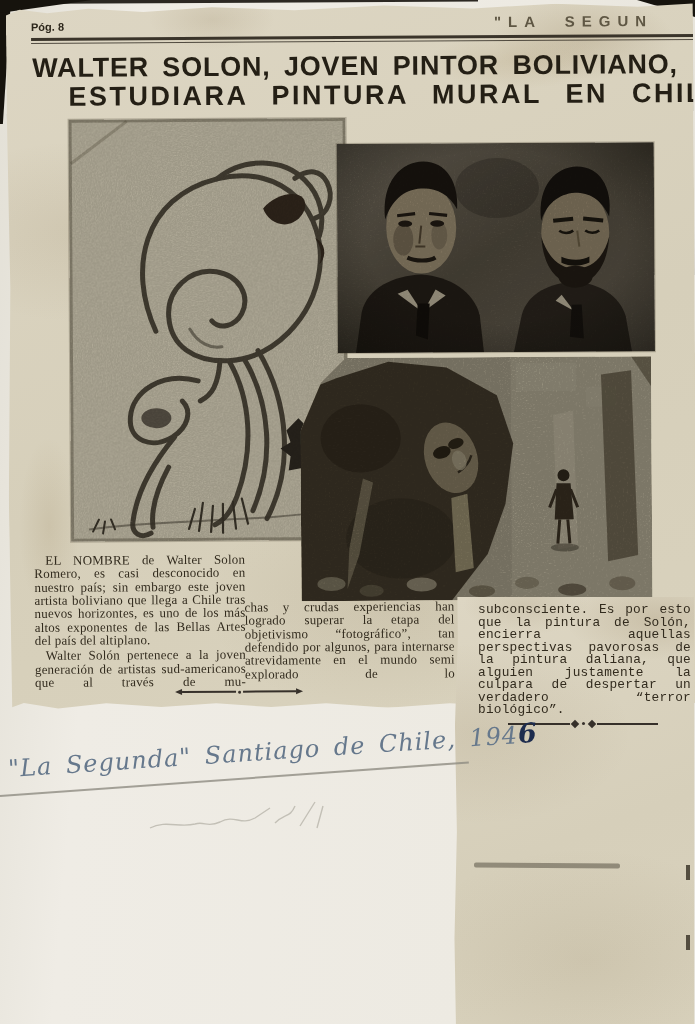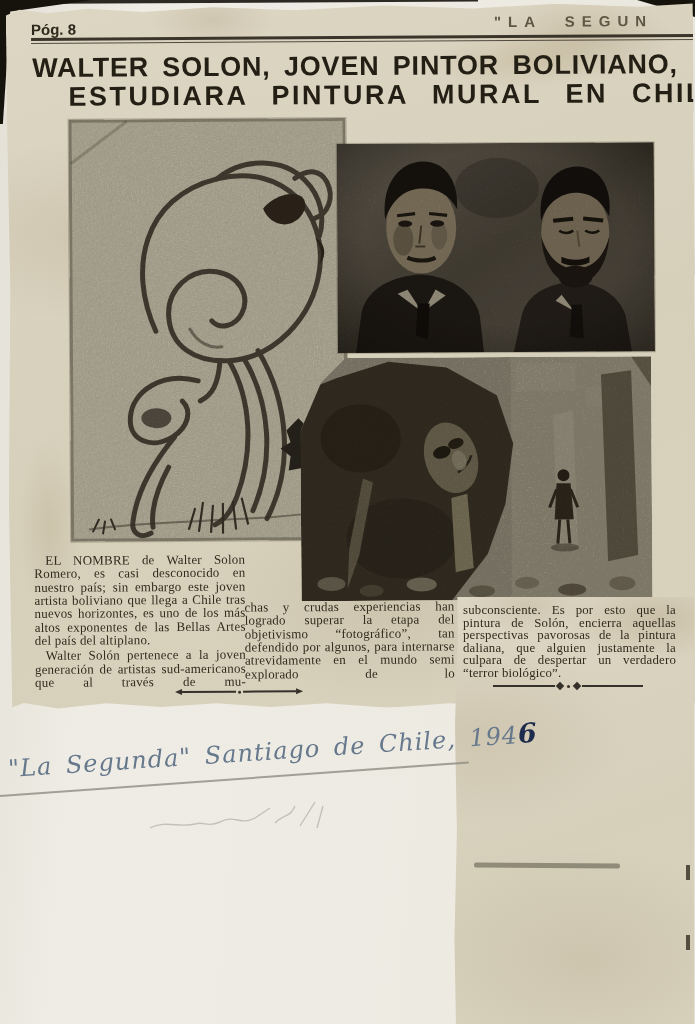--- a/index.html
+++ b/index.html
@@ -22,21 +22,21 @@
       linear-gradient(160deg,#ddd6c3,#d6cfba 55%,#d9d2bd);
     color:#322b1e;}
   .clip-main{position:absolute;left:8px;top:5px;width:687px;height:703px;
     transform:rotate(-.35deg);transform-origin:50% 50%;
     box-shadow:0 3px 6px rgba(40,33,20,.35),0 1px 2px rgba(40,33,20,.3);
     clip-path:polygon(0 1.2%,2% .4%,6% .9%,12% .3%,20% .8%,30% .2%,42% .7%,55% .1%,68% .6%,80% 0,92% .5%,100% .1%,100% 99.6%,94% 99.1%,88% 99.8%,80% 99.3%,72% 99.9%,64% 99.4%,55% 100%,46% 99.3%,38% 99.8%,30% 99.2%,22% 99.7%,14% 99.1%,7% 99.8%,2% 99%,.3% 99.6%,0 70%,.4% 40%,0 12%);}
   .clip-strip{position:absolute;left:454px;top:597px;width:240px;height:427px;
     box-shadow:-3px 2px 5px rgba(40,33,20,.25);
     clip-path:polygon(1.4% 0,100% 0,100% 100%,.8% 100%,.2% 80%,1.2% 55%,.4% 30%,1.6% 10%);}
   .page-label{position:absolute;left:25px;top:14px;font-family:"Liberation Sans",sans-serif;
-    font-weight:bold;font-size:15px;color:#2c261b;}
+    font-weight:bold;font-size:11px;color:#2c261b;}
   .masthead{position:absolute;left:488px;top:9px;width:200px;overflow:hidden;white-space:nowrap;
     font-family:"Liberation Sans",sans-serif;font-size:15px;font-weight:600;letter-spacing:7px;
     word-spacing:12px;color:#5f5744;}
   .rule{position:absolute;left:25px;width:670px;background:#3a342a;}
   .rule1{top:31px;height:2.6px;}
   .rule2{top:36px;height:1.4px;opacity:.85;}
   .headline{position:absolute;margin:0;font-family:"Liberation Sans",sans-serif;font-weight:bold;
     color:#241f15;white-space:nowrap;}
   .headline.l1{left:26px;top:46px;font-size:27px;letter-spacing:.8px;word-spacing:5px;}
   .headline.l2{left:62px;top:75px;font-size:27px;letter-spacing:2.5px;word-spacing:14px;}
@@ -45,21 +45,21 @@
   .fig-drawing{left:62px;top:113px;width:277px;height:422px;}
   .fig-portraits{left:330px;top:139px;width:317px;height:209px;}
   .fig-mosaic{left:292px;top:353px;width:351px;height:243px;box-shadow:none;
     clip-path:polygon(13% 0,100% 0,100% 100%,0 100%,0 30%,6% 10%);}
   .col{position:absolute;text-align:justify;}
   .col p{margin:0 0 2px 0;text-indent:11px;font-size:13px;line-height:13.35px;letter-spacing:.2px;}
   .col p.no-indent{text-indent:0;}
   .col p.runs-on{text-align-last:justify;}
   .col1{left:25px;top:547px;width:211px;}
   .col2{left:235px;top:595px;width:210px;}
-  .col3{left:9px;top:7px;width:213px;}
+  .col3{left:24px;top:7px;width:213px;font-family:Liberation Mono, monospace;}
   .col3 p{font-size:12.8px;line-height:12.55px;}
   
   .divider-arrow{position:absolute;left:165px;top:683px;width:128px;display:flex;align-items:center;}
   .divider-arrow .ln{flex:1;height:1.6px;background:#36302a;}
   .divider-arrow .dot{width:3px;height:3px;border-radius:50%;background:#36302a;margin:0 2px;}
   .divider-arrow .ah-l{width:0;height:0;border-top:3.5px solid transparent;border-bottom:3.5px solid transparent;border-right:7px solid #36302a;}
   .divider-arrow .ah-r{width:0;height:0;border-top:3.5px solid transparent;border-bottom:3.5px solid transparent;border-left:7px solid #36302a;}
   .end-divider{margin:4px 18px 0 30px;width:150px;display:flex;align-items:center;}
   .end-divider .ln{flex:1;height:1.6px;background:#36302a;}
   .end-divider .dia{width:6px;height:6px;background:#36302a;transform:rotate(45deg);margin:0 2px;}

